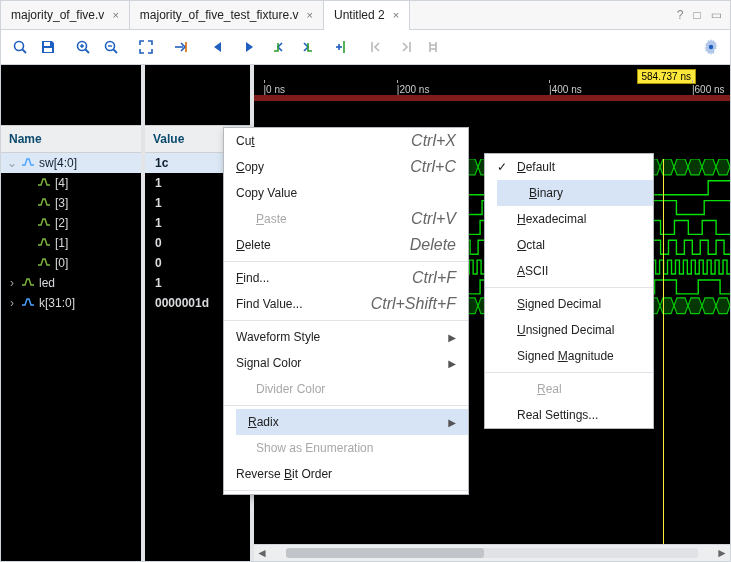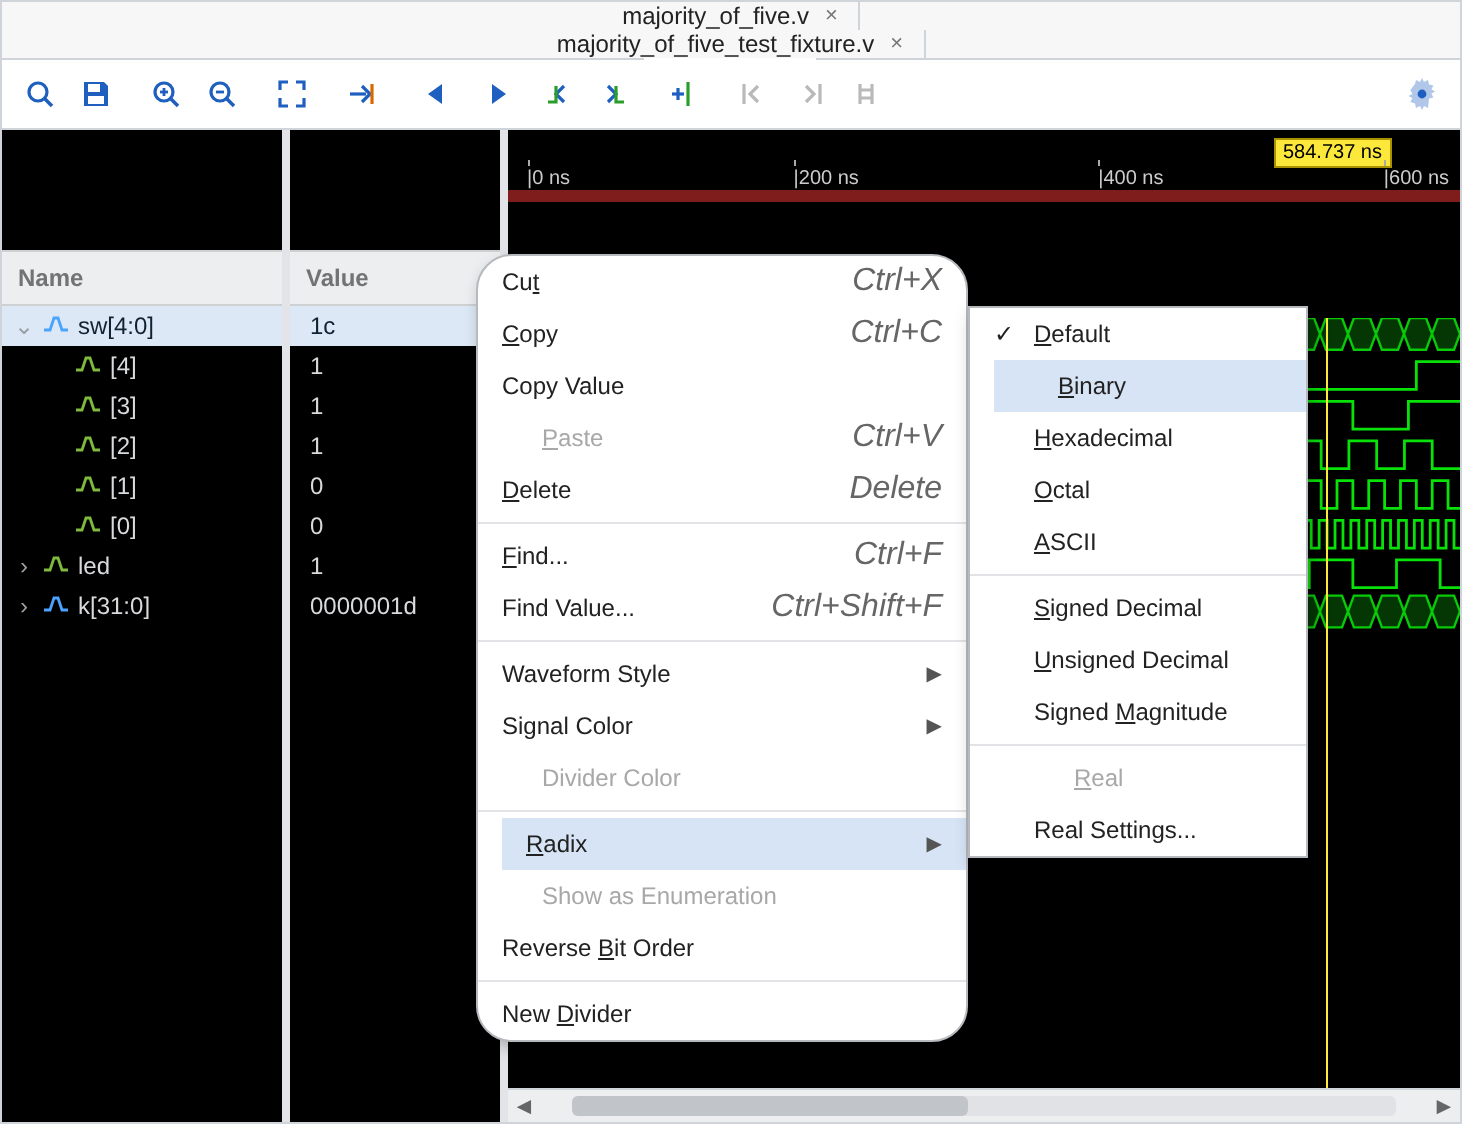--- a/index.html
+++ b/index.html
@@ -11,50 +11,50 @@
     --wave-grid:#222;
     --text:#222;
     --muted:#888;
     --link:#3b5fb1;
     --tb-blue:#1e5fbf;
     --cursor:#ffeb3b;
   }
   html,body{margin:0;height:100%;font:12px "Segoe UI",Arial,sans-serif;color:var(--text);background:#f4f5f6;}
   .app{display:flex;flex-direction:column;width:731px;height:562px;border:1px solid var(--border);box-sizing:border-box;background:#fff;position:relative;overflow:hidden;}
   
-  .tabs{display:flex;align-items:center;height:28px;border-bottom:1px solid var(--border);background:#f7f7f8;flex-direction:column;}
+  .tabs{display:flex;align-items:center;height:28px;border-bottom:1px solid var(--border);background:#f7f7f8;}
   .tab{display:flex;align-items:center;gap:8px;padding:0 10px;height:100%;border-right:1px solid var(--border);cursor:default;}
   .tab.active{background:#fff;border-bottom:2px solid #fff;margin-bottom:-1px;}
   .tab .x{color:#777;font-size:11px;}
   .tabs .spacer{flex:1;}
   .tabs .win{display:flex;gap:10px;padding:0 8px;color:#888;}
   
   .toolbar{display:flex;align-items:center;height:34px;border-bottom:1px solid var(--border);background:#fff;padding:0 6px;gap:2px;}
   .tb-btn{width:26px;height:26px;display:flex;align-items:center;justify-content:center;border-radius:3px;color:var(--tb-blue);}
   .tb-btn.disabled{color:#b9b9b9;}
   .tb-sep{width:1px;height:22px;background:transparent;margin:0 2px;}
   .toolbar .grow{flex:1;}
   
   .main{flex:1;display:flex;min-height:0;}
   .col{display:flex;flex-direction:column;background:var(--wave-bg);}
   .col.name{width:140px;}
   .col.value{width:105px;}
   .col.wave{flex:1;position:relative;}
   .vsplit{width:4px;background:#e2e4e7;cursor:col-resize;}
-  .col-header{height:26px;background:#eceef0;color:#737373;font-weight:bold;display:flex;align-items:center;padding:0 8px;border-bottom:1px solid #cfd0d2;border-top:1px solid #cfd0d2;margin-top:30px;}
+  .col-header{height:26px;background:#eceef0;color:#0c4a6e;font-weight:bold;display:flex;align-items:center;padding:0 8px;border-bottom:1px solid #cfd0d2;border-top:1px solid #cfd0d2;margin-top:30px;}
   .col .spacer-top{height:30px;background:var(--wave-bg);}
   
   .col.name,.col.value{}
   .rows{flex:1;overflow:hidden;color:#d8dadd;}
   .row{height:20px;display:flex;align-items:center;padding:0 6px;gap:4px;white-space:nowrap;}
   .row.first{background:var(--sel-row);color:#123;}
   .expander{display:inline-flex;width:10px;justify-content:center;color:#9aa0a6;}
   .sigicon{display:inline-flex;width:14px;height:12px;}
   .siglabel{}
-  .value .row{padding-left:10px;}
+  .value .row{padding-left:10px;font-weight:bold;}
   
   .wave-ruler{height:30px;background:var(--wave-bg);color:#ddd;position:relative;border-bottom:6px solid #7f1d1d;font-size:10px;}
   .marker{position:absolute;top:4px;right:34px;background:#fce83b;color:#000;font-size:10px;padding:1px 4px;border:1px solid #a99200;white-space:nowrap;}
   .ticks{position:absolute;left:0;right:0;bottom:0;height:14px;}
   .tick{position:absolute;bottom:0;color:#ccc;font-size:10px;}
   .tick::before{content:"";position:absolute;left:0;bottom:12px;height:3px;border-left:1px solid #aaa;}
   .wave-area{flex:1;position:relative;background:var(--wave-bg);}
   .wave-area svg{position:absolute;inset:0;}
   .cursor-line{position:absolute;top:0;bottom:0;width:1px;background:var(--cursor);}
   .hscroll{height:16px;background:#eceef0;border-top:1px solid var(--border);display:flex;align-items:center;}
@@ -330,21 +330,21 @@
     <div class="hscroll">
       <div class="arr">◄</div>
       <div class="track">
             <div class="thumb"></div>
           </div>
       <div class="arr">►</div>
     </div>
   </div>
 </div>
 
-<div class="ctx" id="ctx1" style="left:237px;top:126px;width:244px;border-radius:18px;">
+<div class="ctx" id="ctx1" style="left:222px;top:126px;width:244px;">
       <div class="mi">
         <span style="display:flex;align-items:center;gap:6px">
           <span class="lbl">Cu<u>t</u></span>
         </span>
         <span class="shortcut">Ctrl+X</span>
       </div>
       <div class="mi">
         <span style="display:flex;align-items:center;gap:6px">
           <span class="lbl"><u>C</u>opy</span>
         </span>
@@ -409,25 +409,20 @@
         <span style="display:flex;align-items:center;gap:6px">
           <span class="lbl">Show as Enumeration</span>
         </span>
       </div>
       <div class="mi">
         <span style="display:flex;align-items:center;gap:6px">
           <span class="lbl">Reverse <u>B</u>it Order</span>
         </span>
       </div>
       <div class="sep"></div>
-      <div class="mi">
-        <span style="display:flex;align-items:center;gap:6px">
-          <span class="lbl">New <u>D</u>ivider</span>
-        </span>
-      </div>
     </div>
 
 <div class="ctx ctx2" id="ctx2" style="left:483px;top:152px;width:168px;">
       <div class="mi">
         <span style="display:flex;align-items:center;gap:6px">
           <span class="chk">✓</span>
           <span class="lbl"><u>D</u>efault</span>
         </span>
       </div>
       <div class="mi hover">

